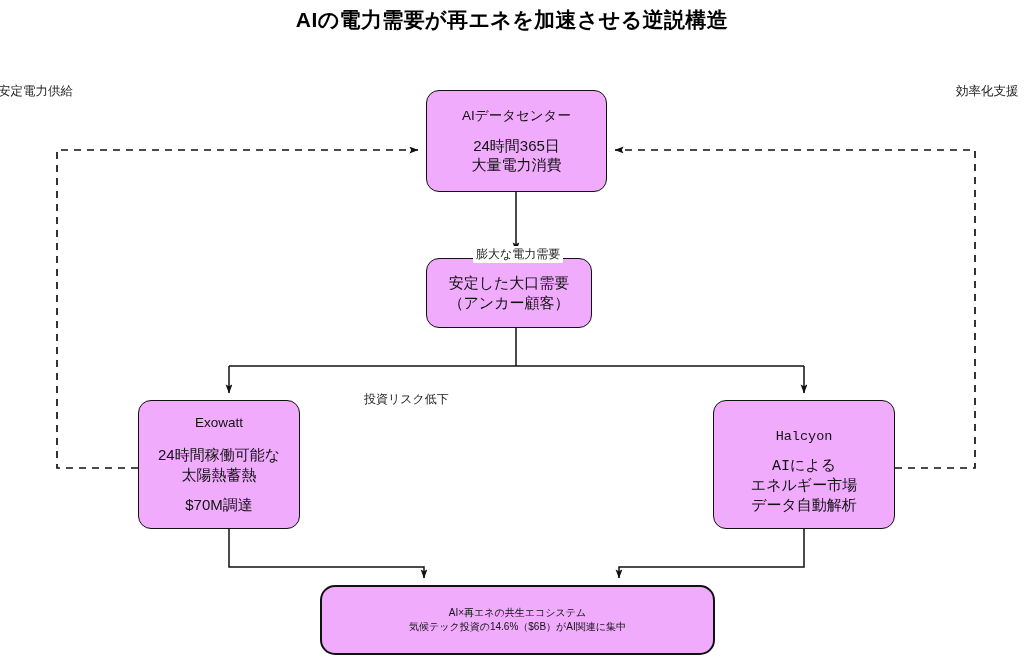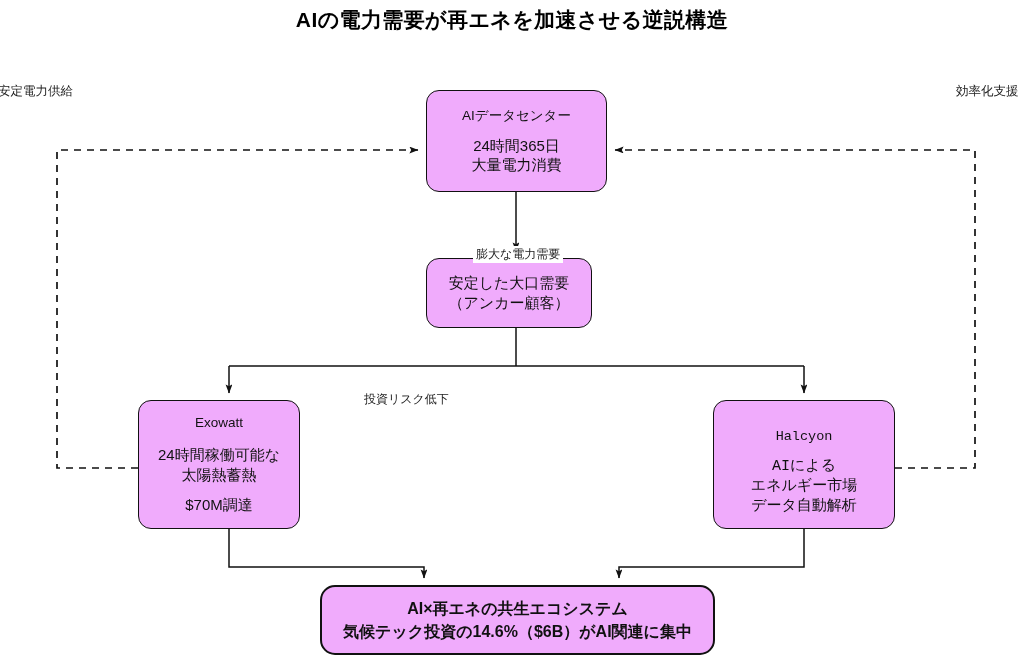--- a/index.html
+++ b/index.html
@@ -85,22 +85,22 @@
 
   #node-exowatt .head { margin-bottom: 2px; }
   #node-halcyon .inner { margin-top: 16px; }
 
   #node-outcome {
     left: 320px; top: 585px; width: 395px; height: 70px;
     border-width: 2.6px;
     border-radius: 15px;
   }
   #node-outcome .body {
-    font-weight: bold;
-    font-size: 16px;
+    font-weight: normal;
+    font-size: 10px;
     line-height: 1.45;
   }
 
   .edge-label {
     position: absolute;
     background: #ffffff;
     font-size: 12px;
     color: #222222;
     white-space: nowrap;
     padding: 0 3px;

